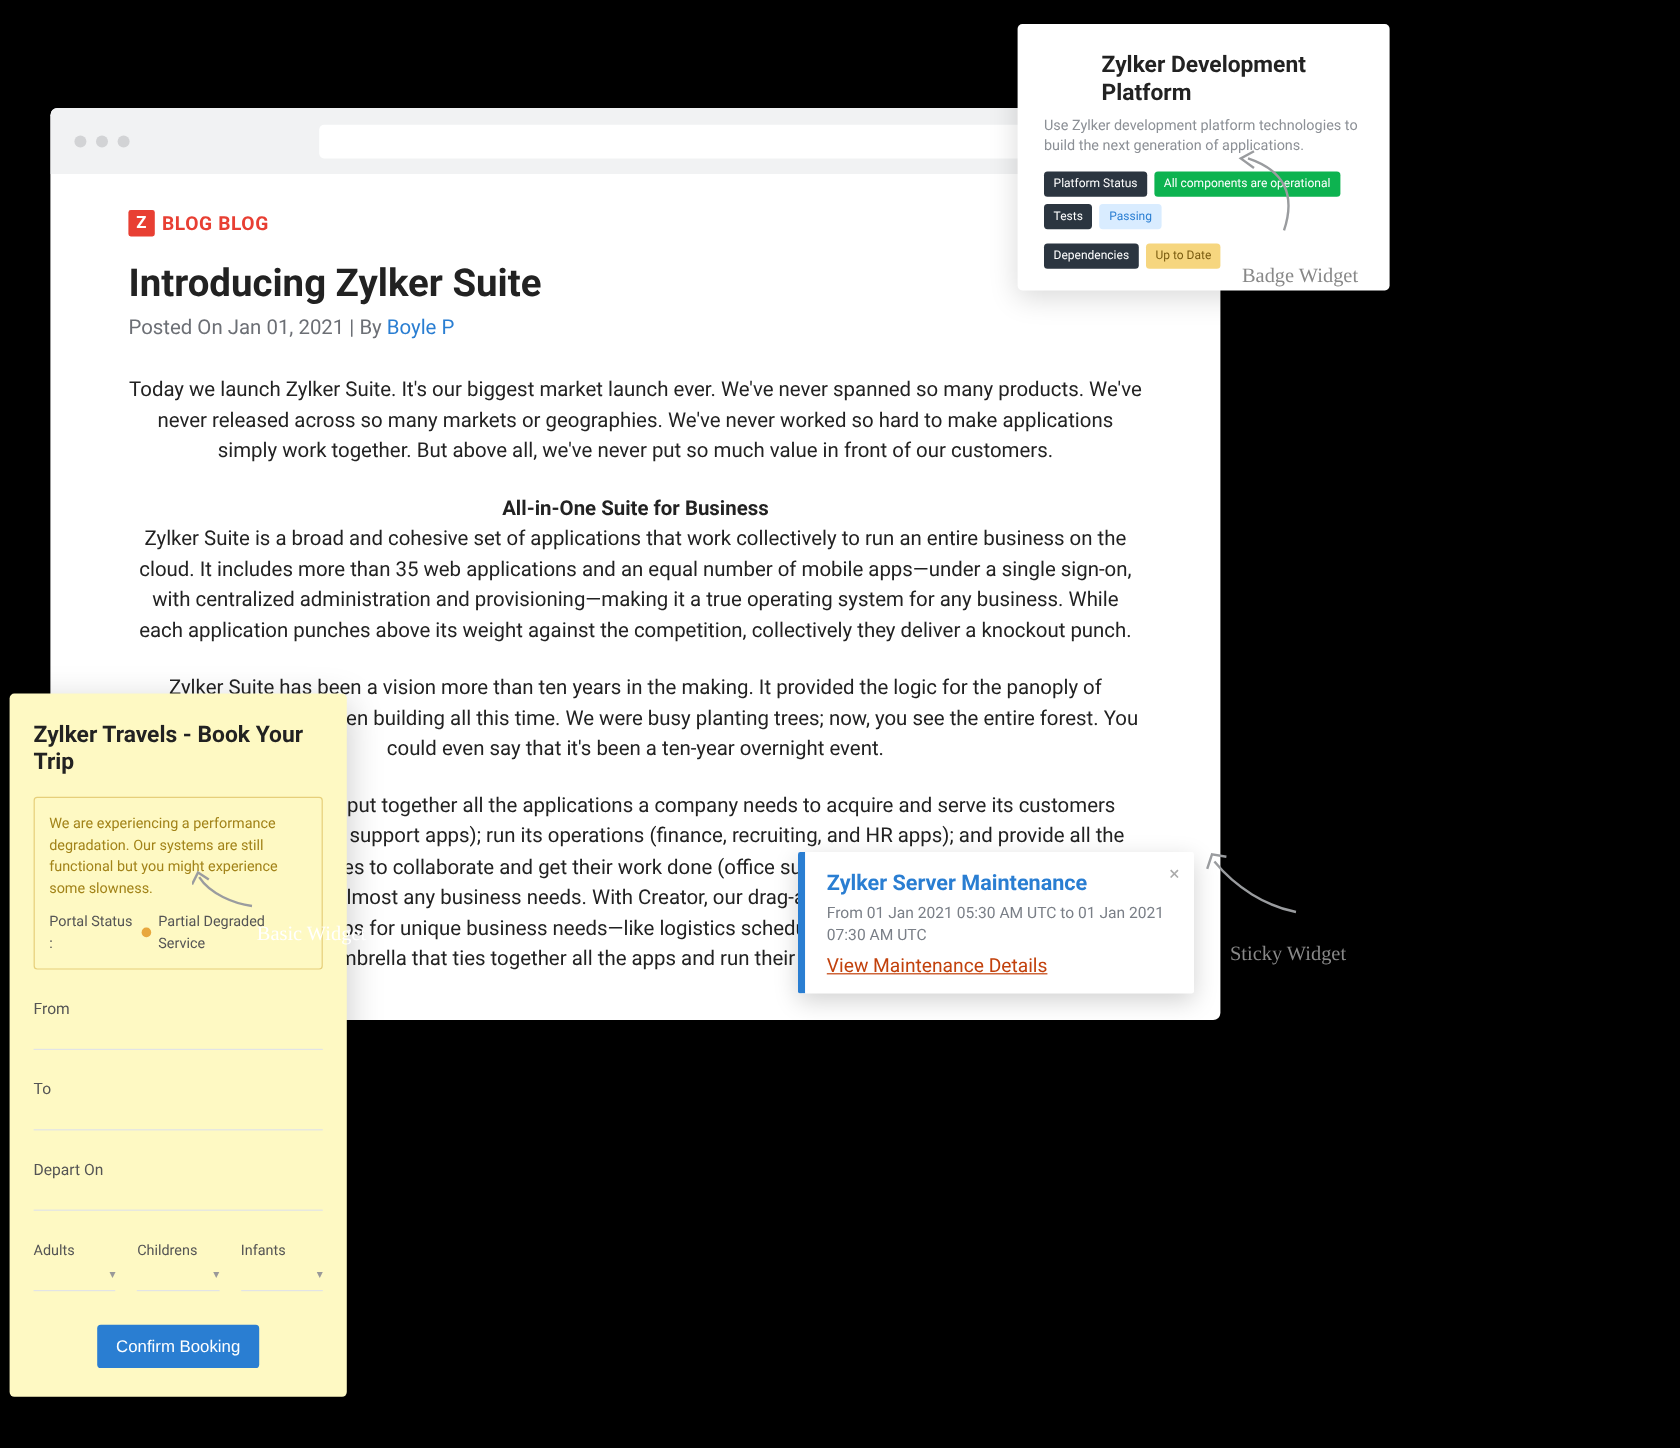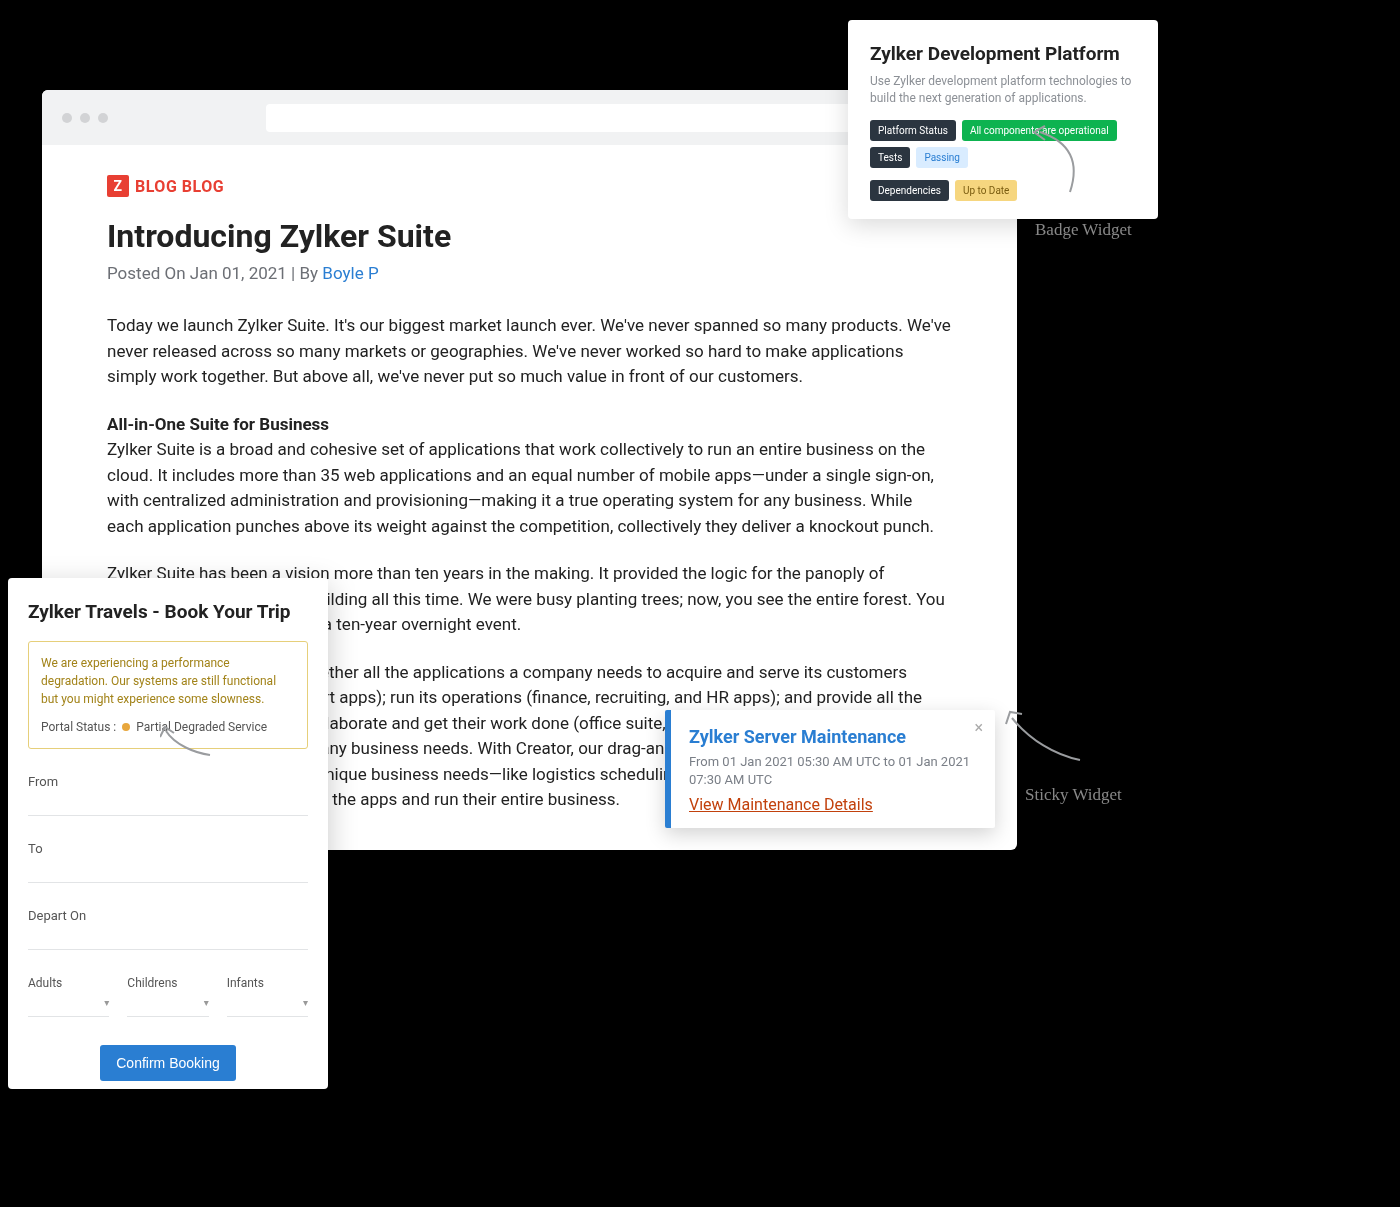--- a/index.html
+++ b/index.html
@@ -43,34 +43,34 @@
   .logo-row { display: flex; align-items: center; gap: 6px; color: #E83F33; font-weight: 700; letter-spacing: 0.5px; }
   .logo-box {
     width: 22px; height: 22px; background: #E83F33; color: #fff;
     display: flex; align-items: center; justify-content: center;
     font-size: 14px; font-weight: 700; border-radius: 2px;
   }
   .blog-title { font-size: 32px; font-weight: 700; margin-top: 20px; color: #222; }
   .meta { color: #6c6f75; font-size: 17px; margin-top: 8px; }
   .meta a { color: #2a7ed2; text-decoration: none; }
   .body-text { font-size: 17px; color: #222; line-height: 1.5; margin-top: 30px; }
-  .body-text p { margin-bottom: 22px; }
+  .body-text p { margin-bottom: 22px; text-align: center; }
   .body-text .section-head { font-weight: 700; }
 
   
   .badge-card {
     position: absolute;
     top: 20px; left: 848px;
     width: 310px;
     background: #fff;
     border-radius: 4px;
     box-shadow: 0 6px 24px rgba(0,0,0,0.15);
     padding: 22px 22px 18px;
   }
-  .badge-card h3 { font-size: 19px; font-weight: 700; color: #222; }
+  .badge-card h3 { font-size: 19px; font-weight: 700; color: #222; margin-left: 48px; }
   .badge-card p.sub { font-size: 12px; color: #8c9096; margin-top: 8px; line-height: 1.45; }
   .badge-row { display: flex; flex-wrap: wrap; gap: 6px; margin-top: 12px; }
   .badge {
     font-size: 10px; padding: 5px 8px; border-radius: 3px; color: #fff;
     display: inline-flex; align-items: center;
   }
   .b-dark { background: #2b3540; }
   .b-green { background: #0db350; }
   .b-warn { background: #f6d67f; color: #7a5c10; }
   .b-blue { background: #d9ecff; color: #2a7ed2; }
@@ -93,25 +93,25 @@
   }
   .sticky-card h4 { color: #2a7ed2; font-size: 18px; font-weight: 700; }
   .sticky-card .sub { font-size: 13px; color: #7a7f87; margin-top: 6px; line-height: 1.4; }
   .sticky-card a { color: #c2410c; font-size: 16px; text-decoration: underline; display: inline-block; margin-top: 6px; }
   .sticky-card .close { position: absolute; top: 8px; right: 12px; color: #aaa; cursor: pointer; font-size: 16px; }
 
   
   .travel-card {
     position: absolute;
     top: 578px; left: 8px;
-    width: 320px;
-    background: #ffffff;
+    width: 281px;
+    background: #fef9c3;
     border-radius: 4px;
     box-shadow: 0 8px 30px rgba(0,0,0,0.22);
-    padding: 22px 20px 8px;
+    padding: 22px 20px 24px;
   }
   .travel-card h3 { font-size: 19px; font-weight: 700; color: #222; }
   .warn-box {
     margin-top: 18px;
     border: 1px solid #e6cf7a;
     border-radius: 3px;
     padding: 12px;
     font-size: 12px;
     color: #a28319;
     line-height: 1.5;

